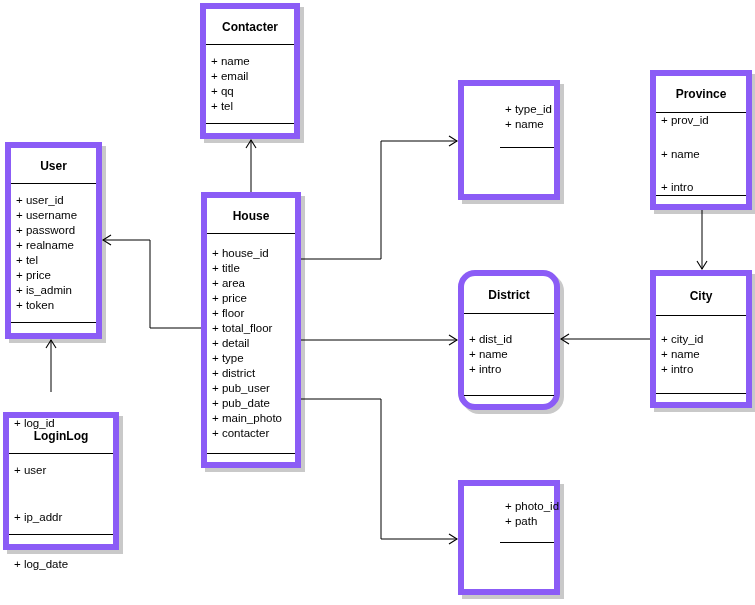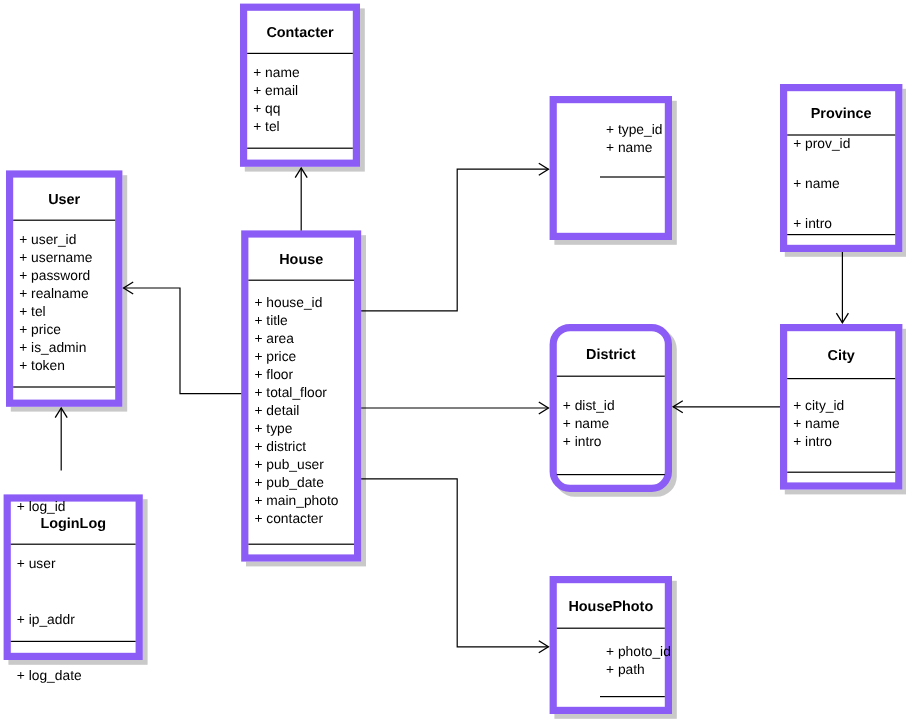--- a/index.html
+++ b/index.html
@@ -133,21 +133,20 @@
   <div class="cls-attrs" style="height:81px;gap:32px;">
       <div class="attr">+ log_id</div>
       <div class="attr">+ user</div>
       <div class="attr">+ ip_addr</div>
       <div class="attr">+ log_date</div>
     </div>
   <div class="cls-methods"></div>
 </div>
 
 <div class="uml-class" style="left:458px; top:480px; width:102px; height:115px;">
-  <div class="cls-title" style="height:38px;">HousePhoto</div>
   <div class="cls-attrs" style="height:57px;margin-left:36px;">
       <div class="attr">+ photo_id</div>
       <div class="attr">+ path</div>
     </div>
   <div class="cls-methods"></div>
 </div>
 
 <svg id="relations-layer" width="755" height="605" viewBox="0 0 755 605">
   <defs>
     <marker id="open-arrow" viewBox="0 0 12 12" refX="10" refY="6" markerWidth="12" markerHeight="12" markerUnits="userSpaceOnUse" orient="auto">

